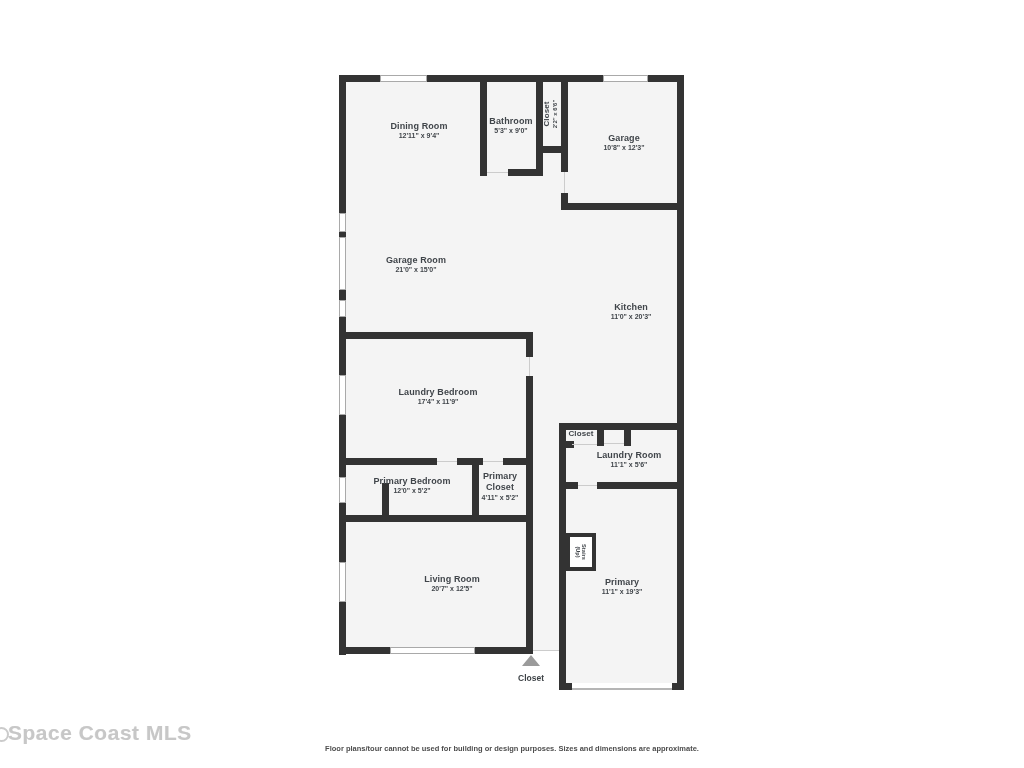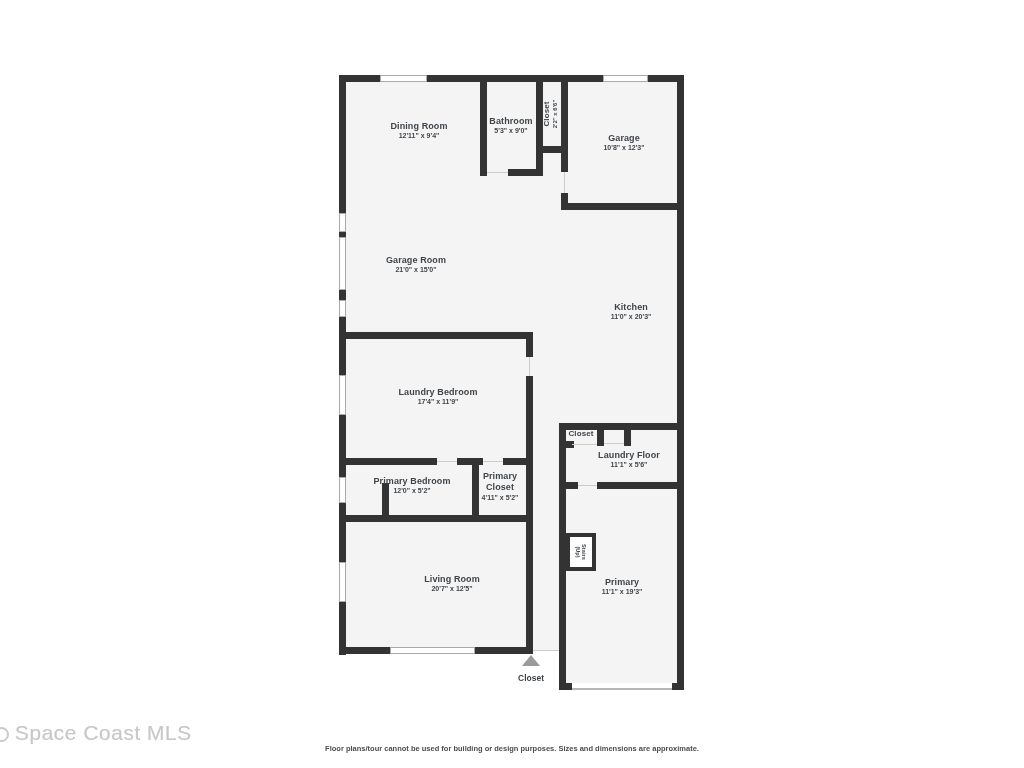--- a/index.html
+++ b/index.html
@@ -35,22 +35,22 @@
   .entry-arrow{
     position:absolute;left:522px;top:655px;width:0;height:0;
     border-left:9px solid transparent;border-right:9px solid transparent;
     border-bottom:11px solid #9b9b9b;
   }
   .entry-label{
     position:absolute;left:531px;top:673px;transform:translateX(-50%);
     font-size:8.5px;font-weight:700;color:#3e4347;
   }
   .watermark{
-    position:absolute;left:15px;top:721px;
-    font-size:21px;font-weight:400;letter-spacing:.5px;color:#c7c7c7;
+    position:absolute;left:8px;top:721px;
+    font-size:21px;font-weight:700;letter-spacing:.5px;color:#c7c7c7;
     text-shadow:1px 1px 1px rgba(255,255,255,.95), -0.5px -0.5px 0 rgba(120,120,120,.18);
   }
   .watermark-frag{
     position:absolute;left:-6px;top:727px;width:11px;height:11px;
     border:2px solid #cbcbcb;border-radius:50%;background:transparent;
   }
   .disclaimer{
     position:absolute;left:512px;top:744px;transform:translateX(-50%);
     font-size:7.5px;font-weight:700;color:#4d4d4d;white-space:nowrap;
   }
@@ -147,21 +147,21 @@
     <span class="rdims">11'0" x 20'3"</span>
   </div>
   <div class="label" style="left:438px;top:397px;">
     <span class="rname">Laundry Bedroom</span>
     <span class="rdims">17'4" x 11'9"</span>
   </div>
   <div class="label small" style="left:581px;top:434px;">
     <span class="rname">Closet</span>
   </div>
   <div class="label" style="left:629px;top:460px;">
-    <span class="rname">Laundry Floor</span>
+    <span class="rname">Laundry Room</span>
     <span class="rdims">11'1" x 5'6"</span>
   </div>
   <div class="label" style="left:412px;top:486px;">
     <span class="rname">Primary Bedroom</span>
     <span class="rdims">12'0" x 5'2"</span>
   </div>
   <div class="label wrap" style="left:500px;top:487px;">
     <span class="rname">Primary Closet</span>
     <span class="rdims">4'11" x 5'2"</span>
   </div>

